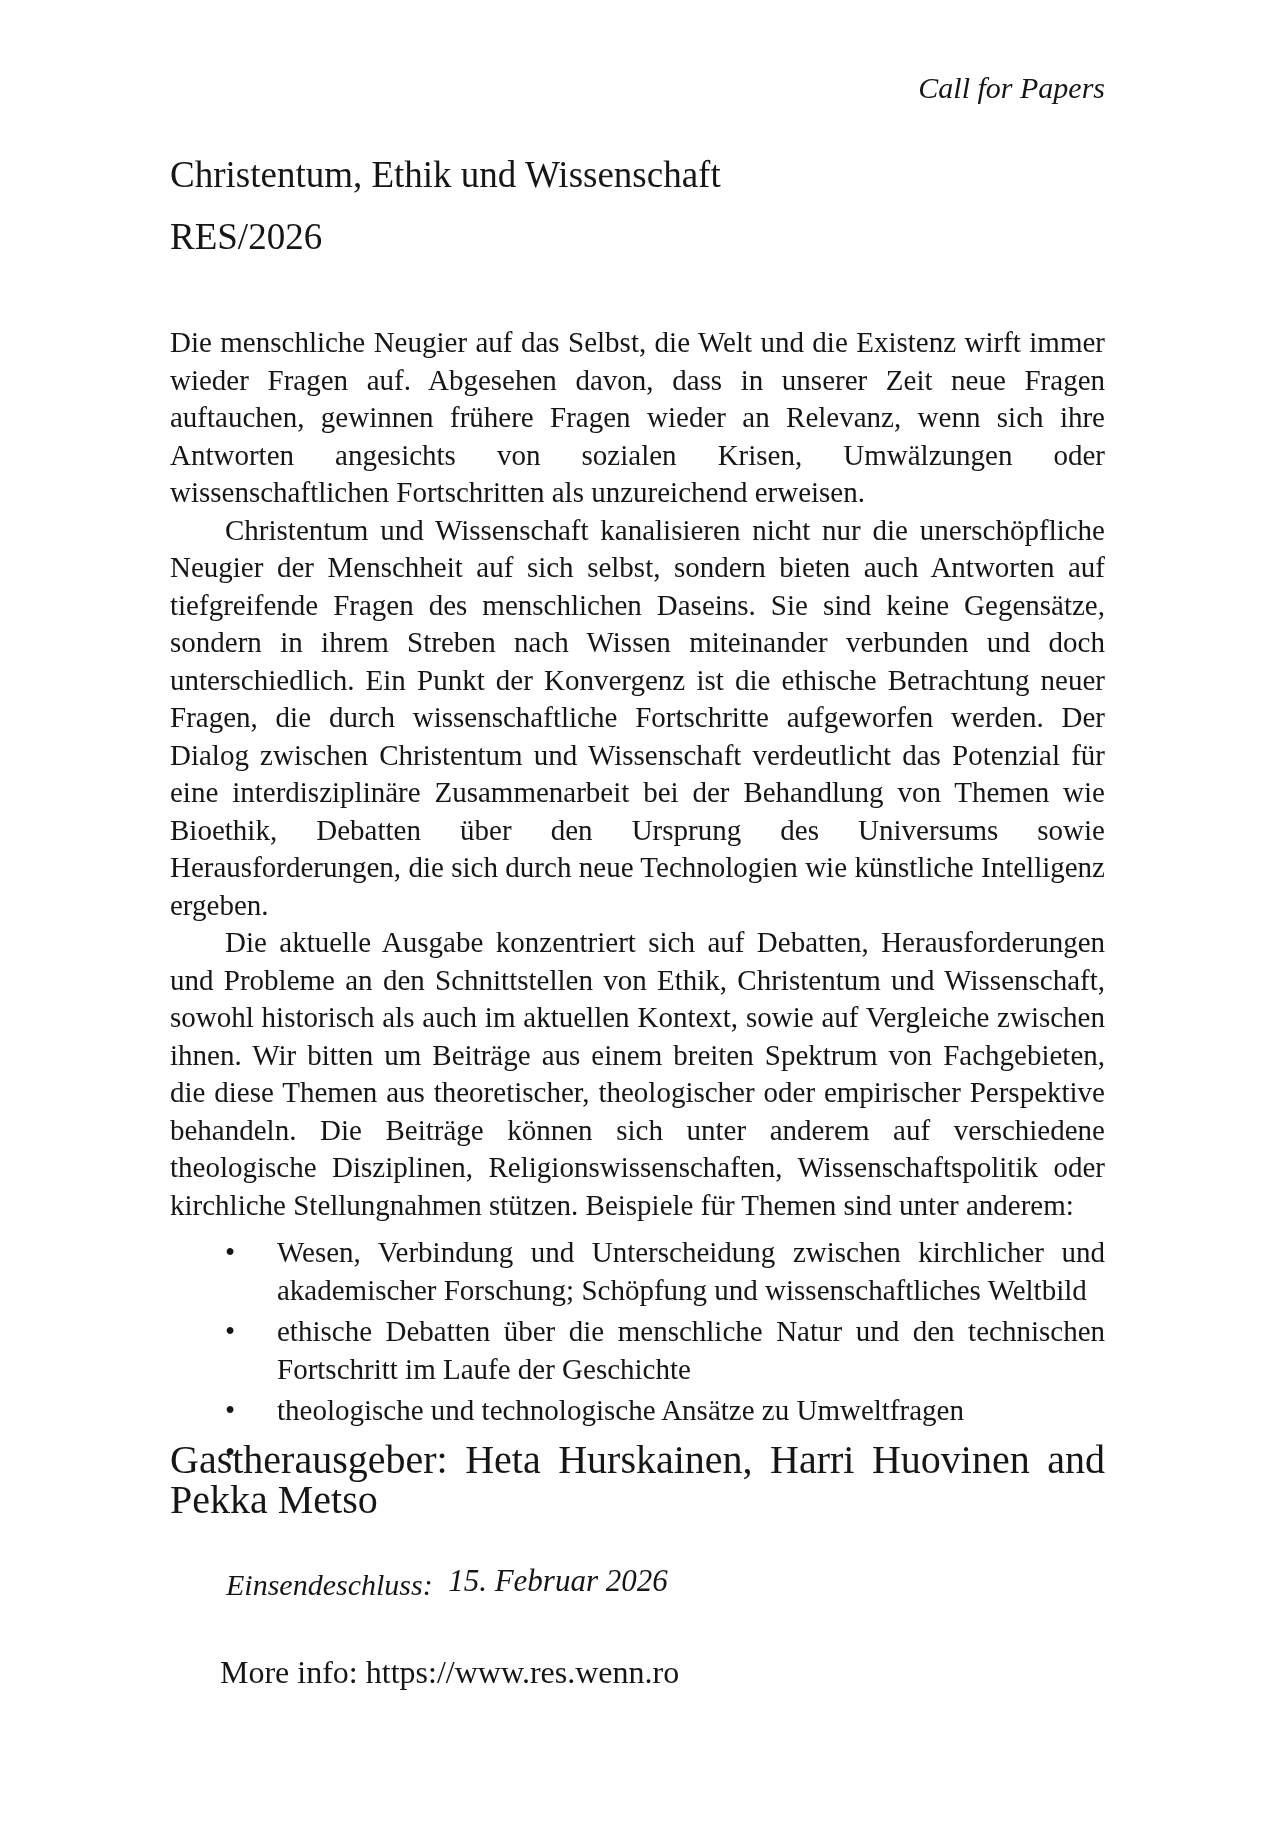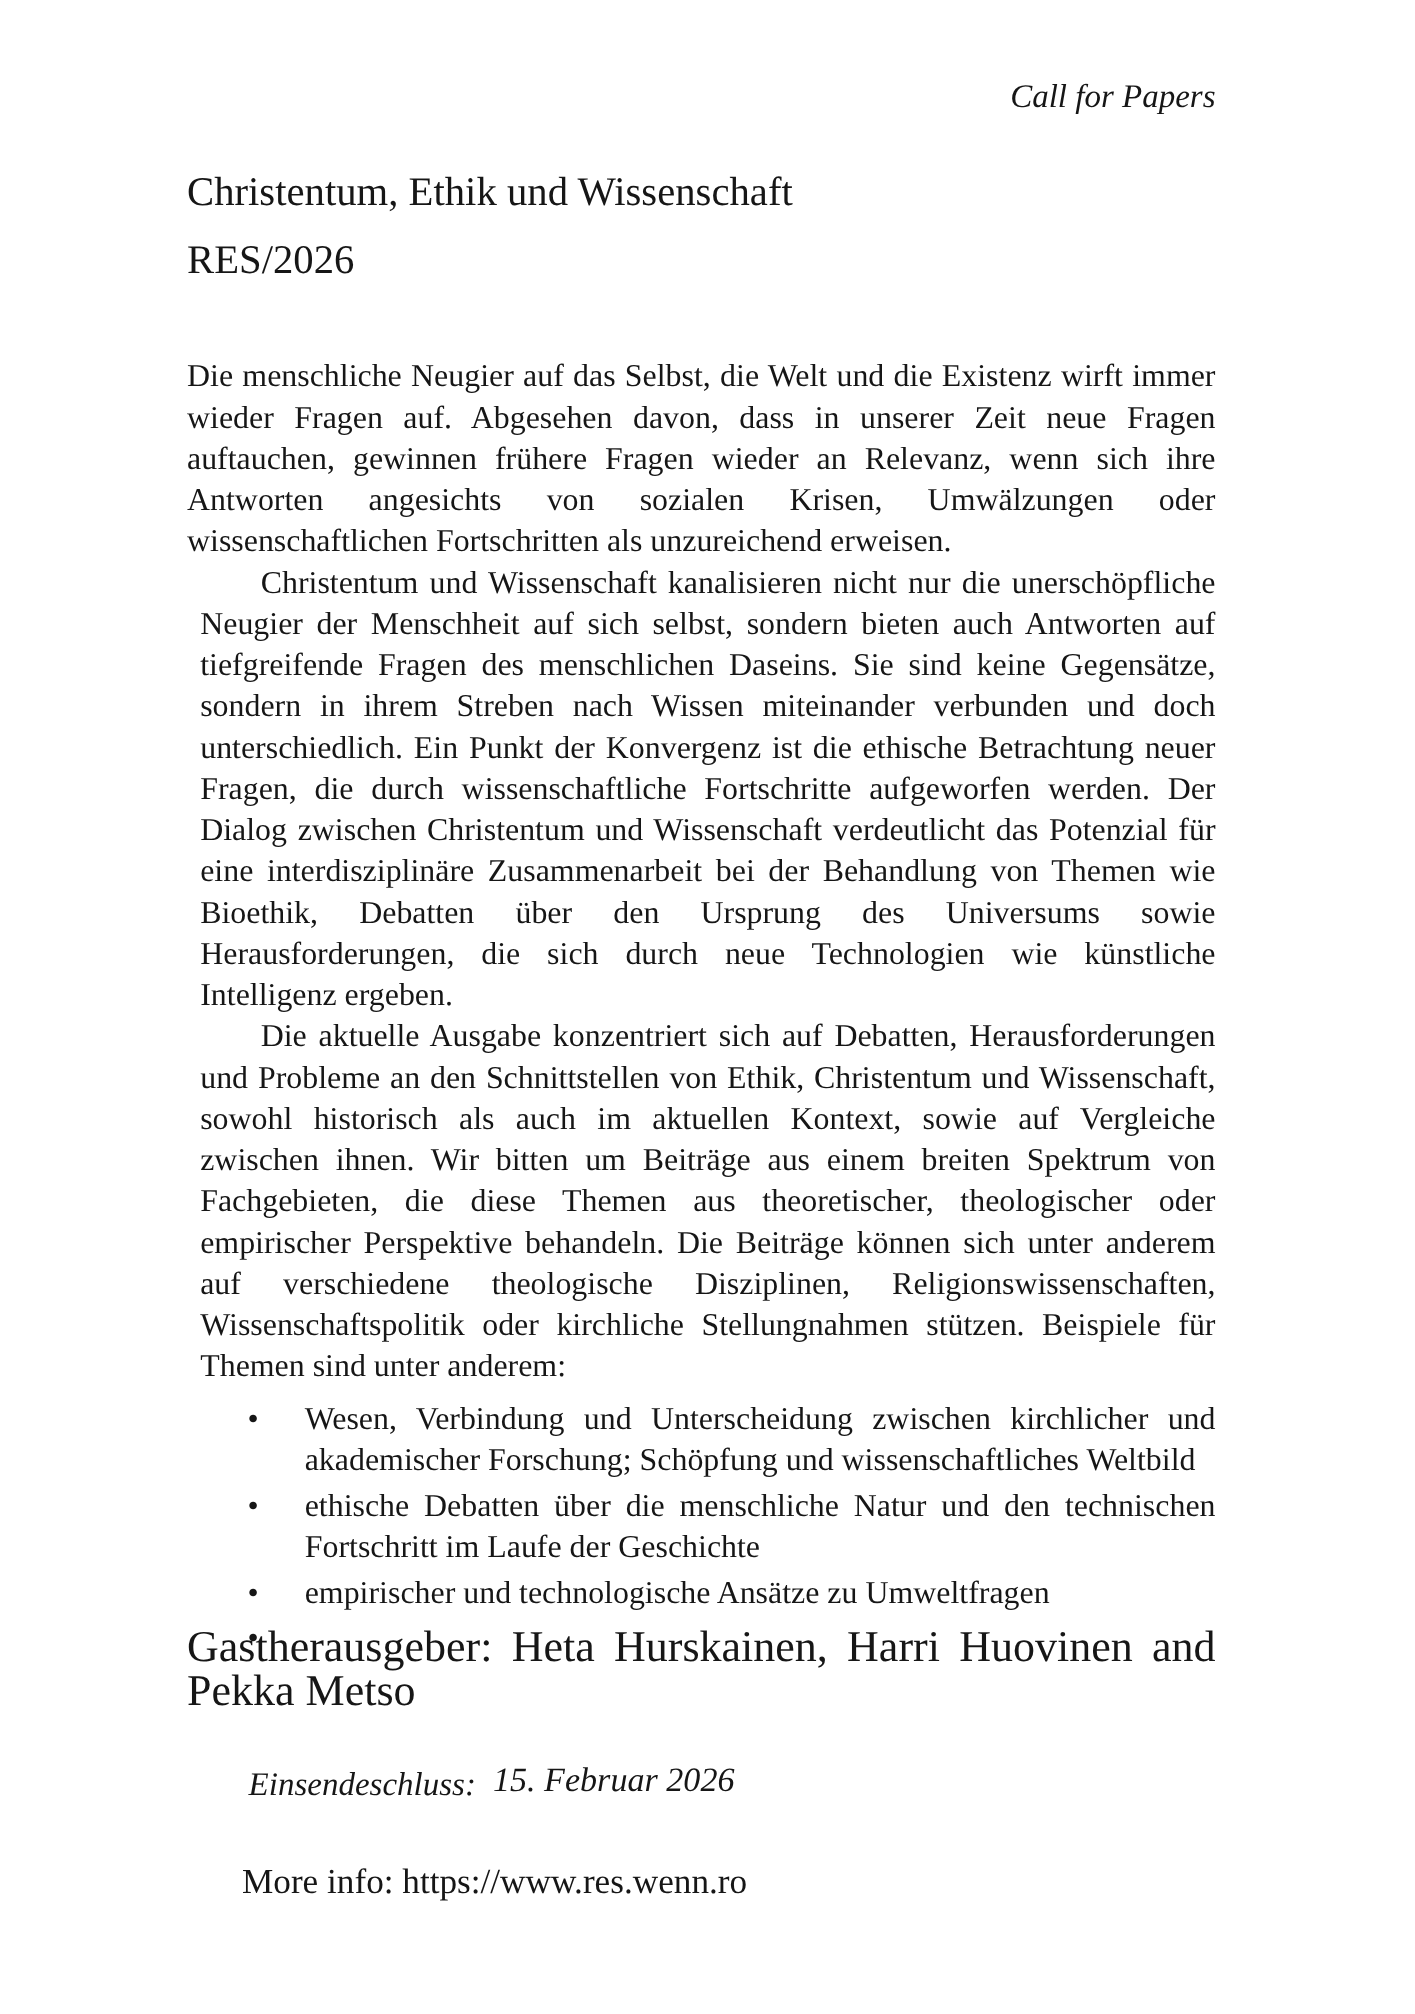--- a/index.html
+++ b/index.html
@@ -45,21 +45,20 @@
     font-size: 29px;
     line-height: 37.5px;
     text-align: justify;
   }
   .body-text p {
     margin: 0;
     hyphens: auto;
   }
   .body-text p.indented {
     text-indent: 55px;
-    margin-left: 12px;
   }
   ul.topic-list {
     margin: 10px 0 0 0;
     padding: 0;
     list-style: none;
     font-size: 29px;
     line-height: 37.5px;
     text-align: justify;
   }
   ul.topic-list li {
@@ -132,21 +131,21 @@
       <li>
         <span class="bullet-glyph">•</span>
         <span>Wesen, Verbindung und Unterscheidung zwischen kirchlicher und akademischer Forschung; Schöpfung und wissenschaftliches Weltbild</span>
       </li>
       <li>
         <span class="bullet-glyph">•</span>
         <span>ethische Debatten über die menschliche Natur und den technischen Fortschritt im Laufe der Geschichte</span>
       </li>
       <li>
         <span class="bullet-glyph">•</span>
-        <span>empirischer und technologische Ansätze zu Umweltfragen</span>
+        <span>theologische und technologische Ansätze zu Umweltfragen</span>
       </li>
       <li>
         <span class="bullet-glyph">•</span>
       </li>
     </ul>
 
     <div class="editors-line">Gastherausgeber: Heta Hurskainen, Harri Huovinen and Pekka Metso</div>
 
     <div class="deadline-line">
       <span class="deadline-label">Einsendeschluss:</span>

